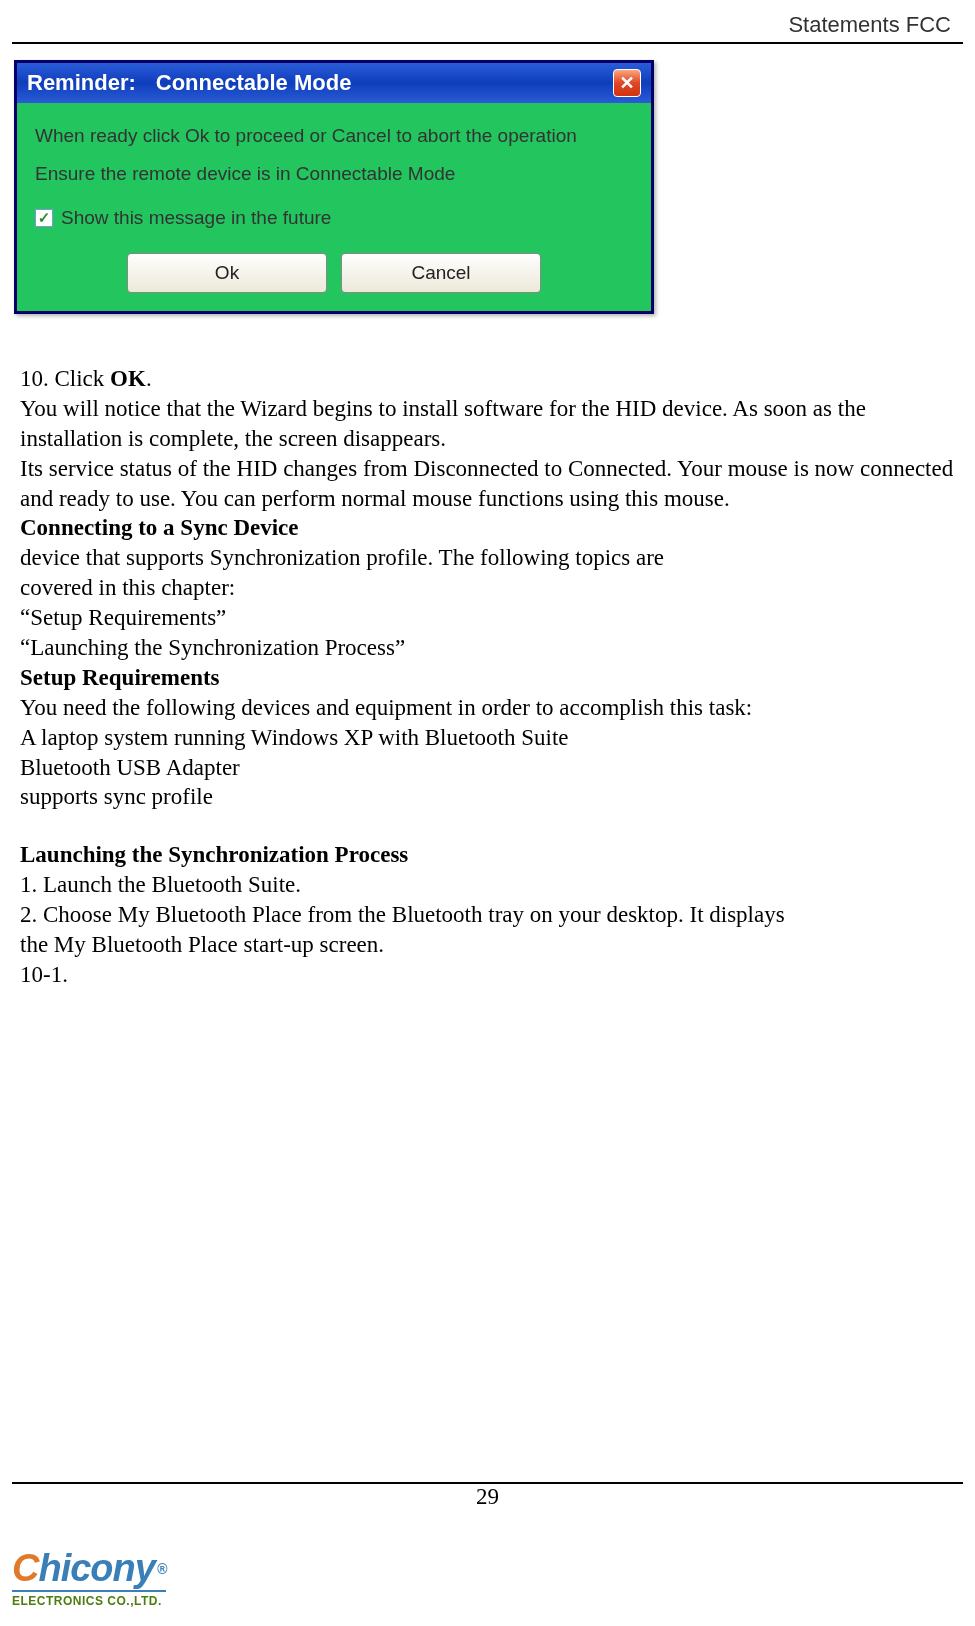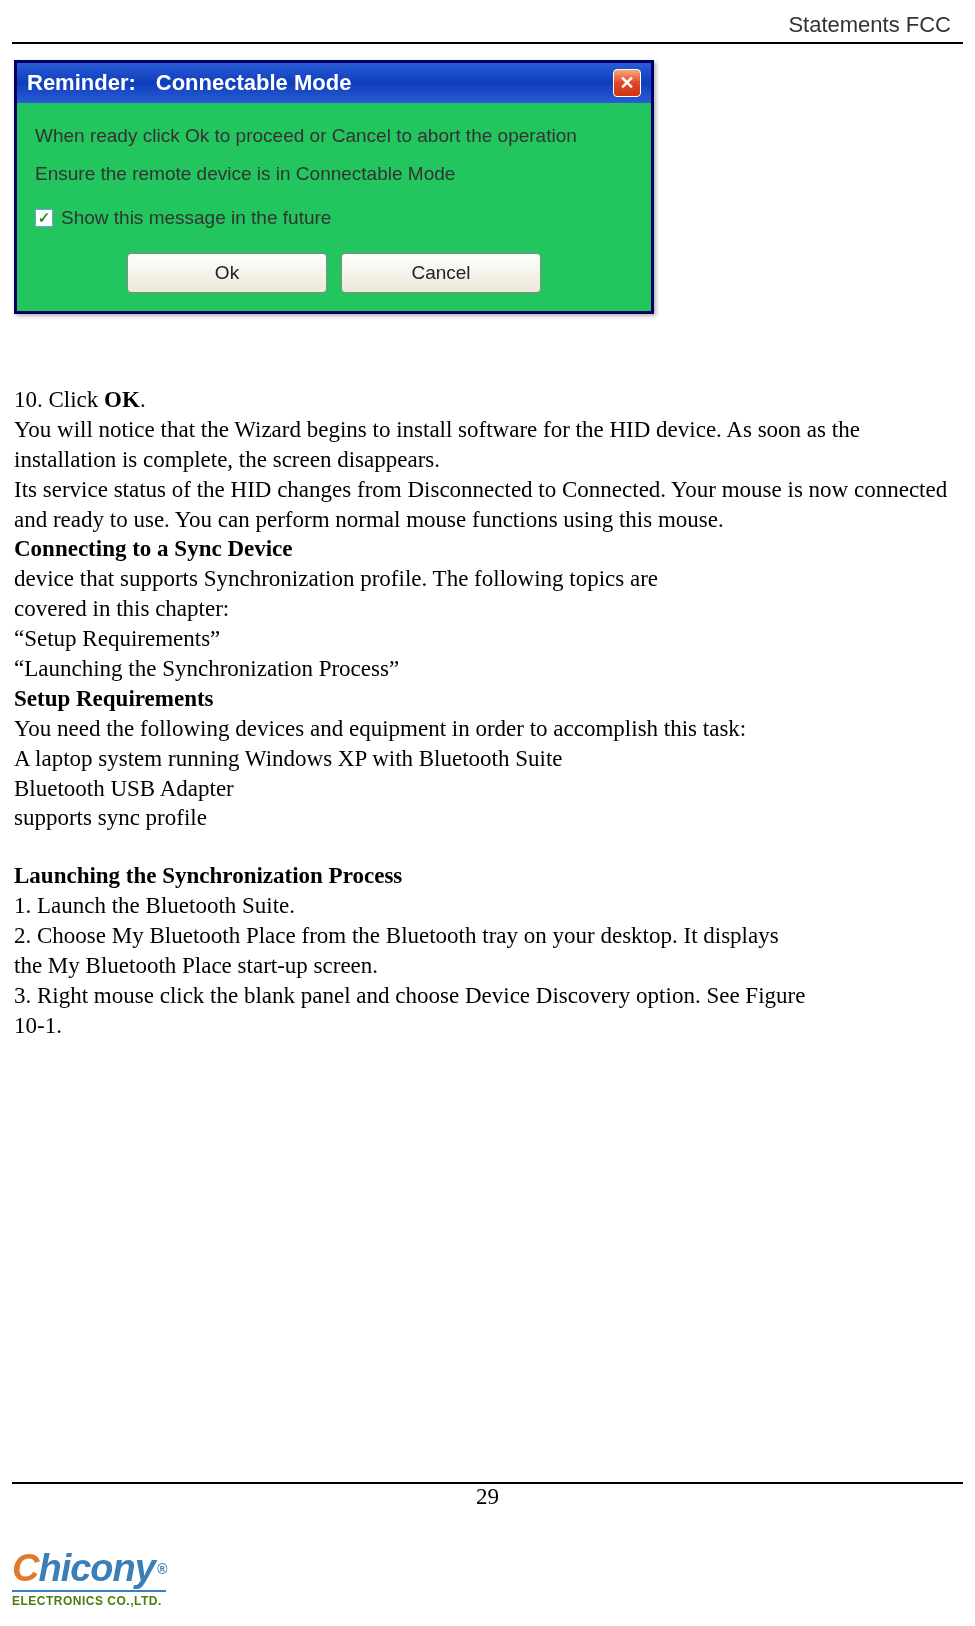--- a/index.html
+++ b/index.html
@@ -115,24 +115,23 @@
       font-size: 19px;
       color: #222;
       display: flex;
       align-items: center;
       justify-content: center;
       cursor: pointer;
     }
     .content {
       position: absolute;
       top: 364px;
-      left: 14px;
+      left: 20px;
       right: 18px;
       line-height: 1.3;
-      margin-top: 21px;
     }
     .para {
       margin: 0;
     }
     .bold {
       font-weight: bold;
     }
     .blank-line {
       height: 28px;
     }
@@ -231,21 +230,20 @@
   <p class="para bold">Setup Requirements</p>
   <p class="para">You need the following devices and equipment in order to accomplish this task:</p>
   <p class="para">A laptop system running Windows XP with Bluetooth Suite</p>
   <p class="para">Bluetooth USB Adapter</p>
   <p class="para">supports sync profile</p>
   <div class="blank-line"></div>
   <p class="para bold">Launching the Synchronization Process</p>
   <p class="para">1. Launch the Bluetooth Suite.</p>
   <p class="para">2. Choose My Bluetooth Place from the Bluetooth tray on your desktop. It displays</p>
   <p class="para">the My Bluetooth Place start-up screen.</p>
-  <p class="para">3. Right mouse click the blank panel and choose Device Discovery option. See Figure</p>
   <p class="para">10-1.</p>
 </div>
 
 <div class="bottom-rule"></div>
 <div class="page-number">29</div>
 
 <div class="logo">
   <div class="logo-main">
     <span class="c1">C</span>
       <span class="c2">hicony</span>

